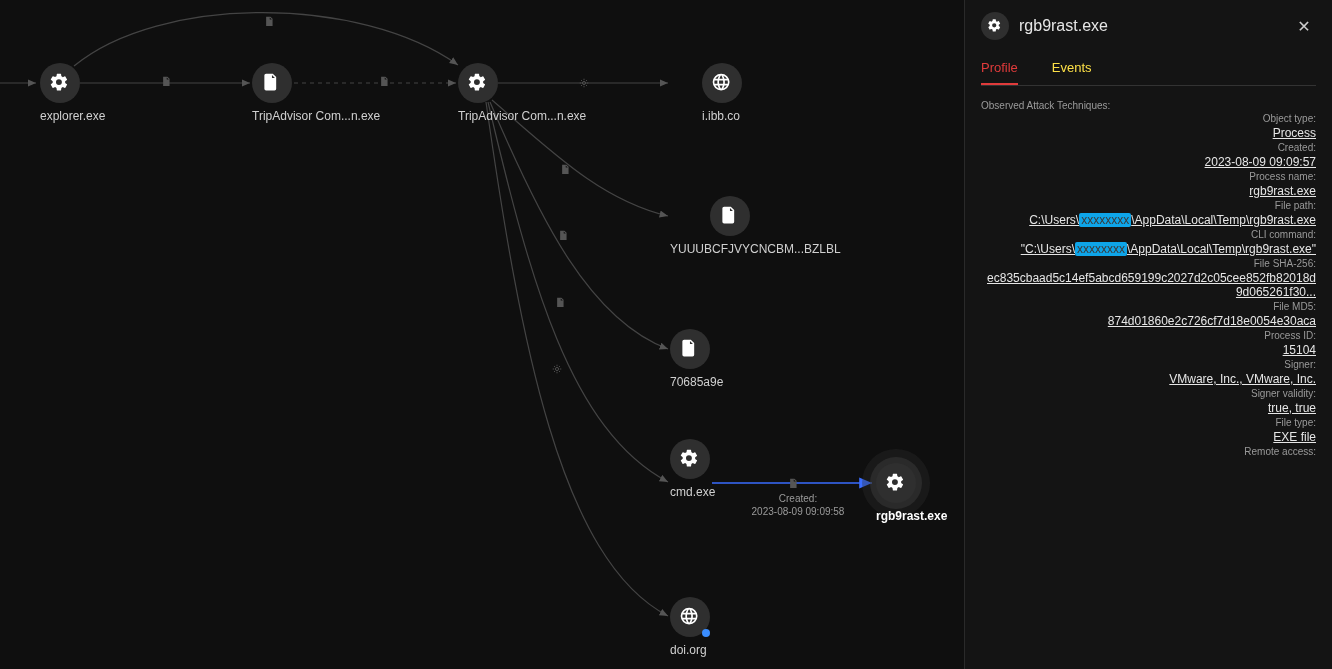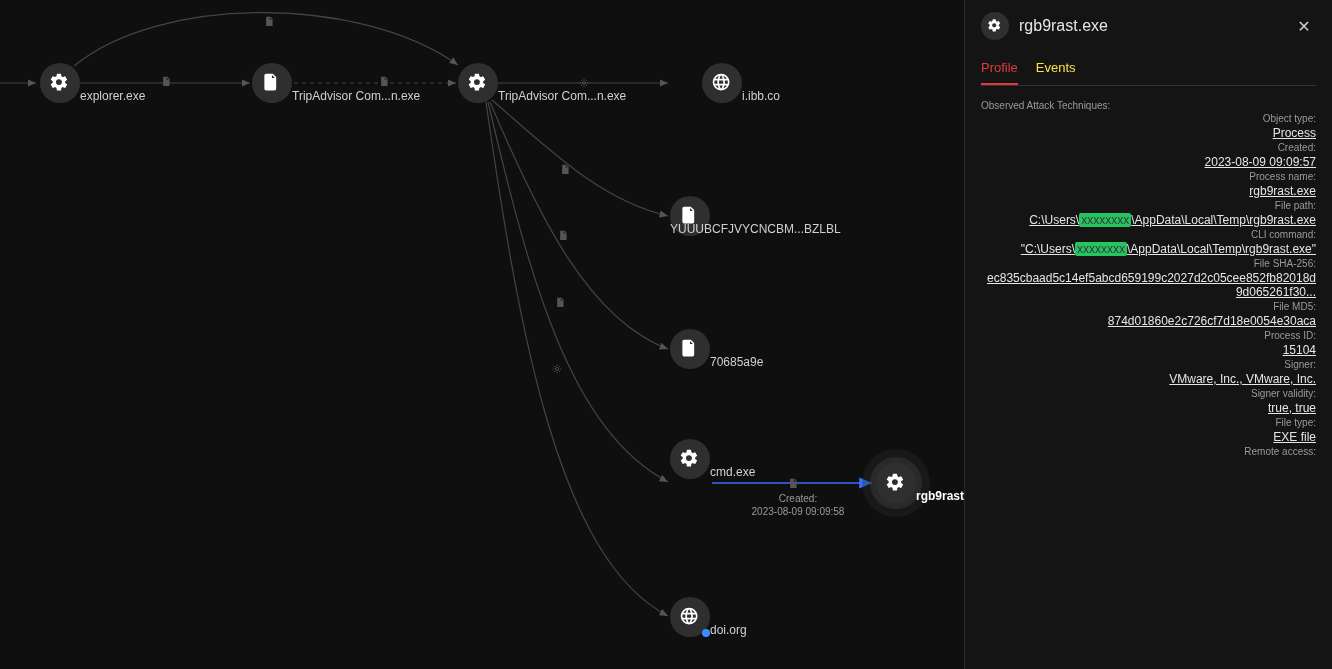--- a/index.html
+++ b/index.html
@@ -13,22 +13,22 @@
     position: relative;
   }
   .canvas {
     position: absolute;
     left: 0; top: 0;
     width: 964px; height: 669px;
   }
   .node {
     position: absolute;
     display: flex;
-    flex-direction: row;
-    align-items: flex-end;
+    flex-direction: column;
+    align-items: flex-start;
     cursor: pointer;
   }
   .node-circle {
     width: 40px; height: 40px;
     border-radius: 50%;
     background: #2f2f2f;
     display: flex;
     align-items: center;
     justify-content: center;
   }
@@ -93,21 +93,21 @@
   .panel-title { font-size: 16px; font-weight: 500; flex:1; }
   .close-btn {
     width: 24px; height: 24px;
     display:flex; align-items:center; justify-content:center;
     cursor:pointer;
     color:#ccc;
     font-size: 16px;
   }
   .tabs {
     display:flex;
-    gap: 18px;
+    gap: 34px;
     border-bottom: 1px solid #333;
     margin-top: 2px;
   }
   .tab {
     padding: 8px 0;
     font-size: 13px;
     color: #fde047;
     cursor: pointer;
     border-bottom: 2px solid transparent;
   }
@@ -117,21 +117,21 @@
   }
   .section {
     margin-top: 14px;
     font-size: 12.5px;
   }
   .field { margin-top: 2px; text-align: right; }
   .field-label { color: #9a9a9a; font-size: 10px; }
   .field-value { color: #e6e6e6; font-size: 12px; margin-top: 2px; word-break: break-all; text-decoration: underline; }
   .redact {
     display:inline-block;
-    background:#22c55e;
+    background:#0ea5e9;
     color:#3a3a3a;
     border-radius:2px;
     padding: 0 2px;
     user-select:none;
   }
   .panel::-webkit-scrollbar { width:8px; }
   .panel::-webkit-scrollbar-thumb { background:#333; border-radius:4px; }
 </style>
 </head>
 <body>
@@ -270,21 +270,21 @@
 
   <div class="node" style="left:702px; top:63px">
     <div class="node-circle">
         <svg viewBox="0 0 24 24">
           <use href="#ico-globe"></use>
         </svg>
       </div>
     <div class="node-label">i.ibb.co</div>
   </div>
 
-  <div class="node" style="left:670px; top:196px">
+  <div class="node" style="left:710px; top:196px">
     <div class="node-circle">
         <svg viewBox="0 0 24 24">
           <use href="#ico-doc"></use>
         </svg>
       </div>
     <div class="node-label" style="margin-left:-40px">YUUUBCFJVYCNCBM...BZLBL</div>
   </div>
 
   <div class="node" style="left:670px; top:329px">
     <div class="node-circle">

